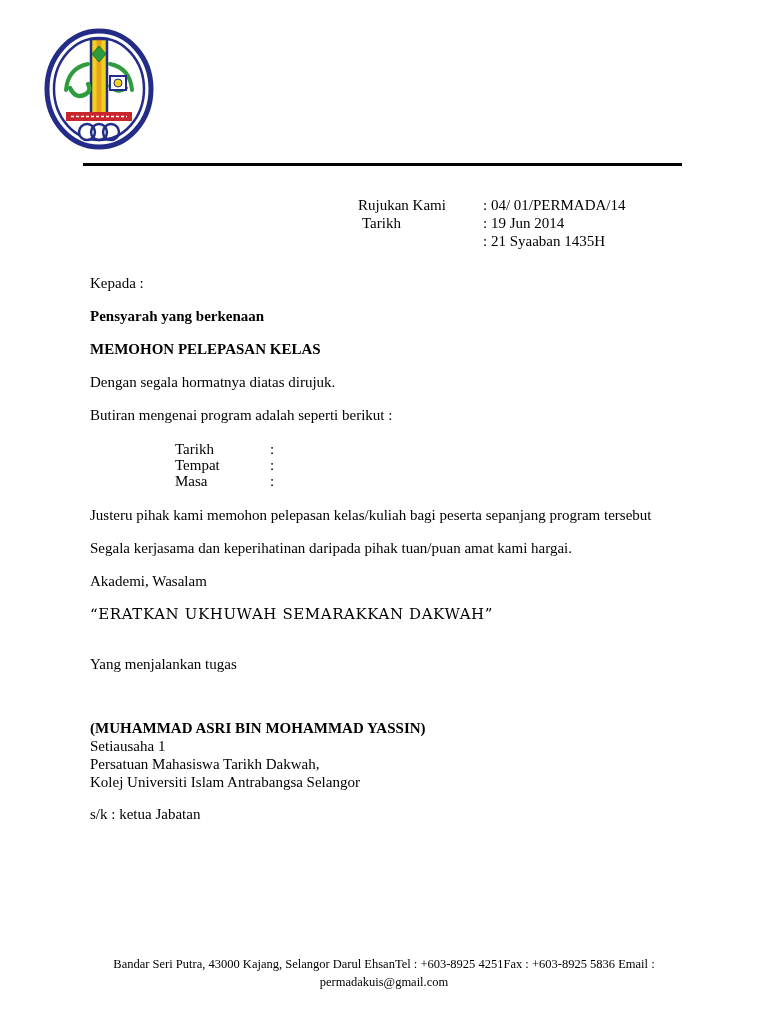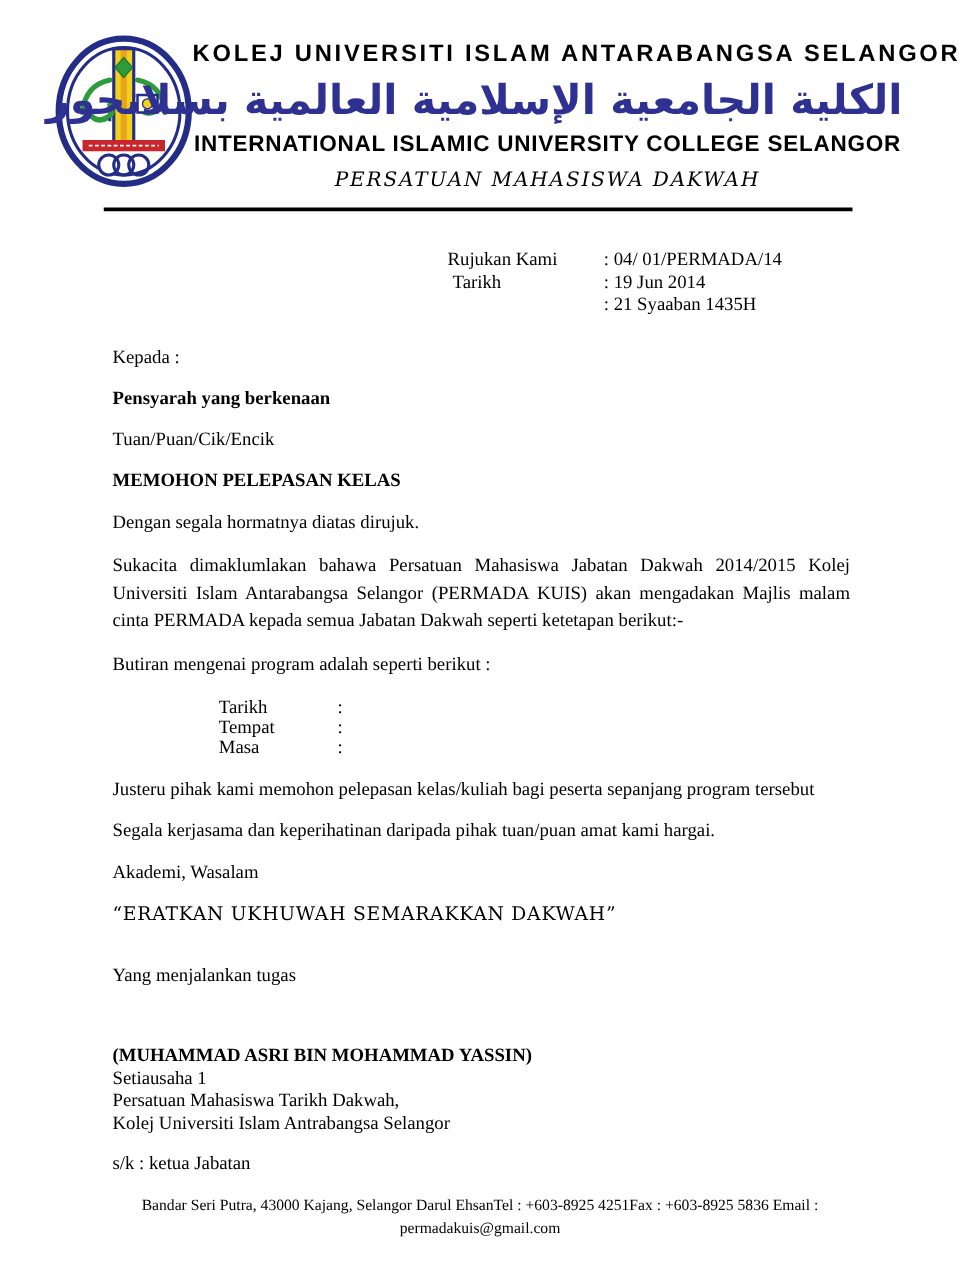--- a/index.html
+++ b/index.html
@@ -114,26 +114,20 @@
       <path d="M26 60 q6 12 16 6 q6 -4 2 -10" stroke="#2e9b3c" stroke-width="4.5" fill="none" stroke-linecap="round"></path>
       <path d="M66 58 q8 8 16 2" stroke="#2e9b3c" stroke-width="4" fill="none" stroke-linecap="round"></path>
       <rect x="66" y="48" width="16" height="14" fill="#ffffff" stroke="#232d87" stroke-width="2"></rect>
       <circle cx="74" cy="55" r="4" fill="#f2d11b" stroke="#232d87" stroke-width="1"></circle>
       <rect x="22" y="84" width="66" height="9" fill="#c9252c"></rect>
       <line x1="27" y1="88.5" x2="83" y2="88.5" stroke="#ffffff" stroke-width="1.5" stroke-dasharray="3 2"></line>
       <circle cx="43" cy="104" r="8" fill="#ffffff" stroke="#232d87" stroke-width="2.5"></circle>
       <circle cx="55" cy="104" r="8" fill="none" stroke="#232d87" stroke-width="2.5"></circle>
       <circle cx="67" cy="104" r="8" fill="none" stroke="#232d87" stroke-width="2.5"></circle>
     </svg>
-    <div class="head-text">
-      <div class="h-top">KOLEJ UNIVERSITI ISLAM ANTARABANGSA SELANGOR</div>
-      <div class="h-arabic">الكلية الجامعية الإسلامية العالمية بسلانجور</div>
-      <div class="h-bottom">INTERNATIONAL ISLAMIC UNIVERSITY COLLEGE SELANGOR</div>
-      <div class="h-subtitle">PERSATUAN MAHASISWA DAKWAH</div>
-    </div>
   </div>
 
   <div class="rule"></div>
 
   <div class="ref-block">
     <div class="ref-row">
       <span class="ref-label">Rujukan Kami</span>
       <span class="ref-value">: 04/ 01/PERMADA/14</span>
     </div>
     <div class="ref-row">
@@ -142,24 +136,22 @@
     </div>
     <div class="ref-row">
       <span class="ref-label"></span>
       <span class="ref-value">: 21 Syaaban 1435H</span>
     </div>
   </div>
 
   <div class="body">
     <p style="margin-top:24px">Kepada :</p>
     <p class="bold">Pensyarah yang berkenaan</p>
-    <p>Tuan/Puan/Cik/Encik</p>
     <p class="bold">MEMOHON PELEPASAN KELAS</p>
     <p>Dengan segala hormatnya diatas dirujuk.</p>
-    <p class="justified">Sukacita dimaklumlakan bahawa Persatuan Mahasiswa Jabatan Dakwah 2014/2015 Kolej Universiti Islam Antarabangsa Selangor (PERMADA KUIS) akan mengadakan Majlis malam cinta PERMADA kepada semua Jabatan Dakwah seperti ketetapan berikut:-</p>
     <p>Butiran mengenai program adalah seperti berikut :</p>
 
     <div class="details">
       <div class="detail-row">
         <span class="detail-label">Tarikh</span>
         <span>:</span>
       </div>
       <div class="detail-row">
         <span class="detail-label">Tempat</span>
         <span>:</span>

